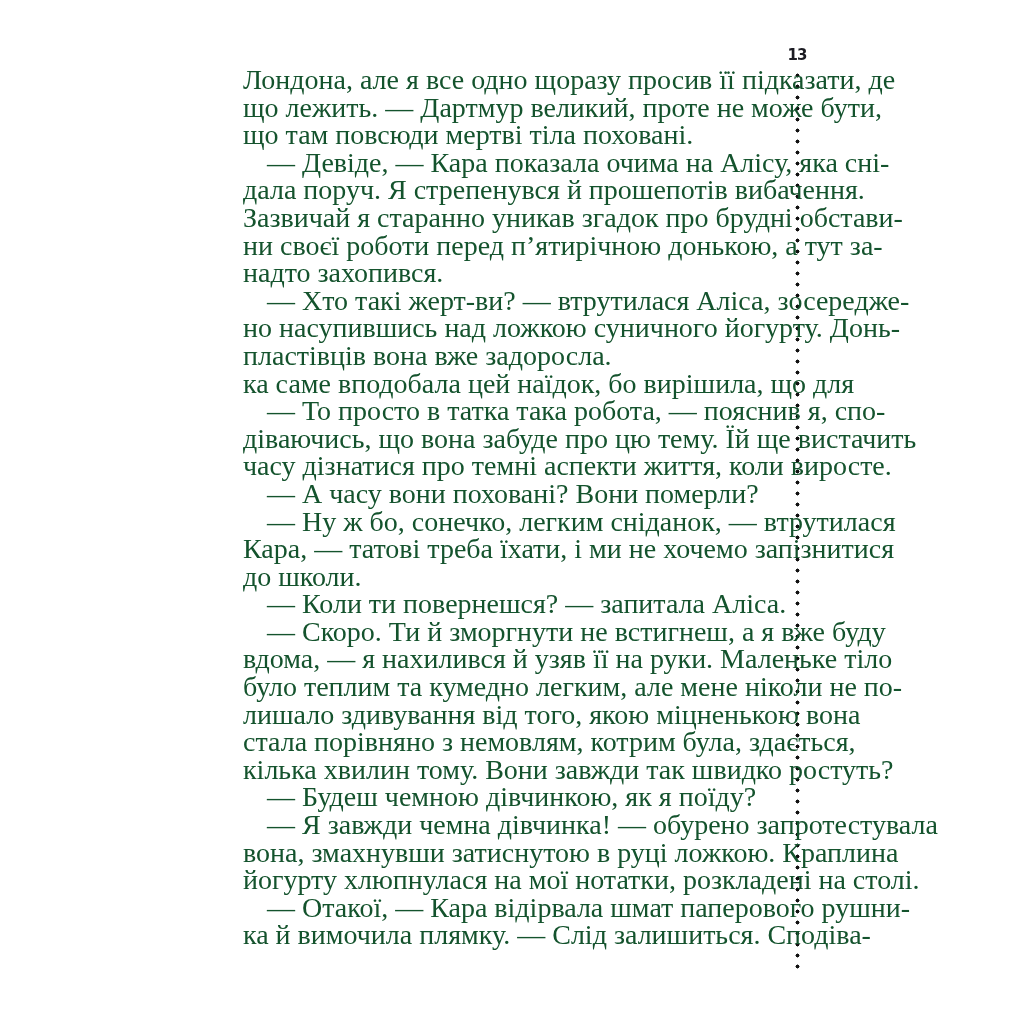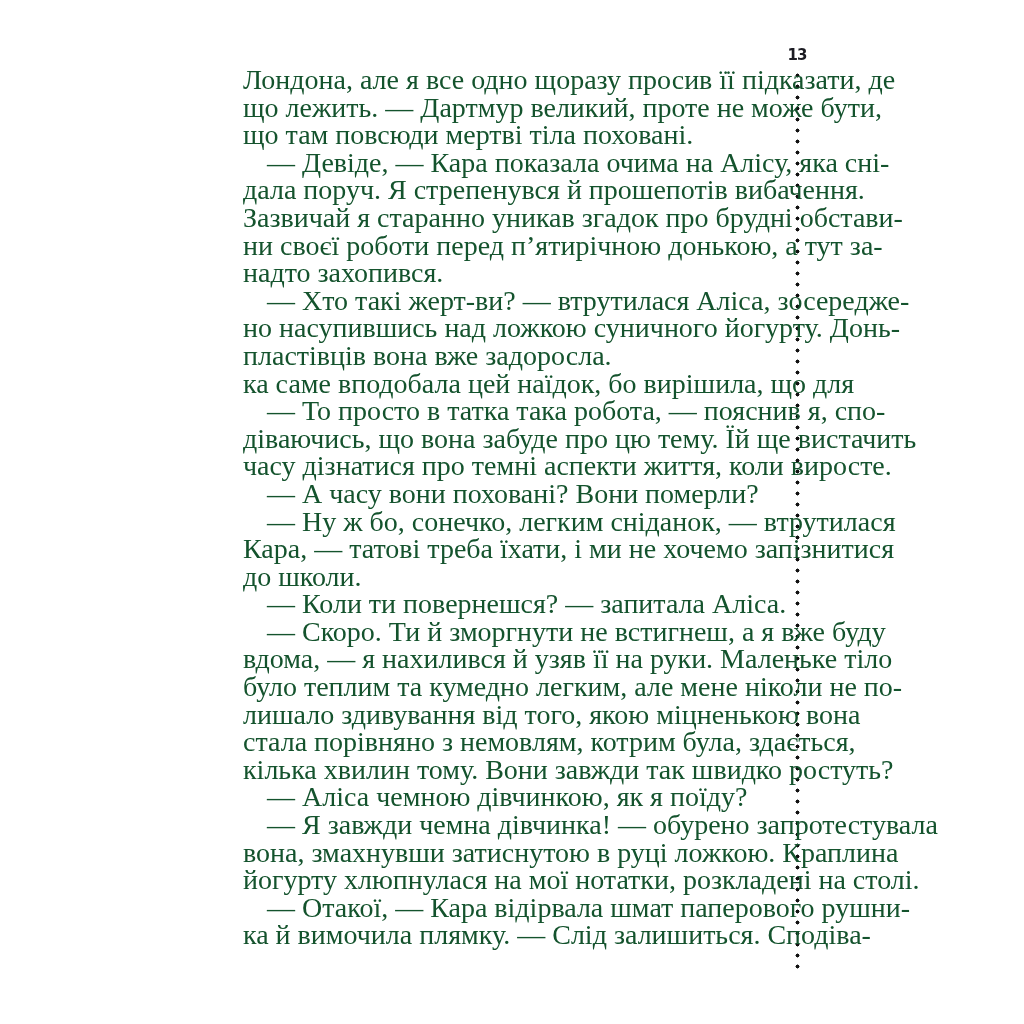--- a/index.html
+++ b/index.html
@@ -52,20 +52,20 @@
       <span class="line indent">— Ну ж бо, сонечко, легким сніданок, — втрутилася</span>
       <span class="line">Кара, — татові треба їхати, і ми не хочемо запізнитися</span>
       <span class="line last">до школи.</span>
       <span class="line indent last">— Коли ти повернешся? — запитала Аліса.</span>
       <span class="line indent">— Скоро. Ти й зморгнути не встигнеш, а я вже буду</span>
       <span class="line">вдома, — я нахилився й узяв її на руки. Маленьке тіло</span>
       <span class="line">було теплим та кумедно легким, але мене ніколи не по-</span>
       <span class="line">лишало здивування від того, якою міцненькою вона</span>
       <span class="line">стала порівняно з немовлям, котрим була, здається,</span>
       <span class="line last">кілька хвилин тому. Вони завжди так швидко ростуть?</span>
-      <span class="line indent last">— Аліса чемною дівчинкою, як я поїду?</span>
+      <span class="line indent last">— Будеш чемною дівчинкою, як я поїду?</span>
       <span class="line indent">— Я завжди чемна дівчинка! — обурено запротестувала</span>
       <span class="line">вона, змахнувши затиснутою в руці ложкою. Краплина</span>
       <span class="line last">йогурту хлюпнулася на мої нотатки, розкладені на столі.</span>
       <span class="line indent">— Отакої, — Кара відірвала шмат паперового рушни-</span>
       <span class="line">ка й вимочила плямку. — Слід залишиться. Сподіва-</span>
     </div>
 </div>
 
 </body></html>

